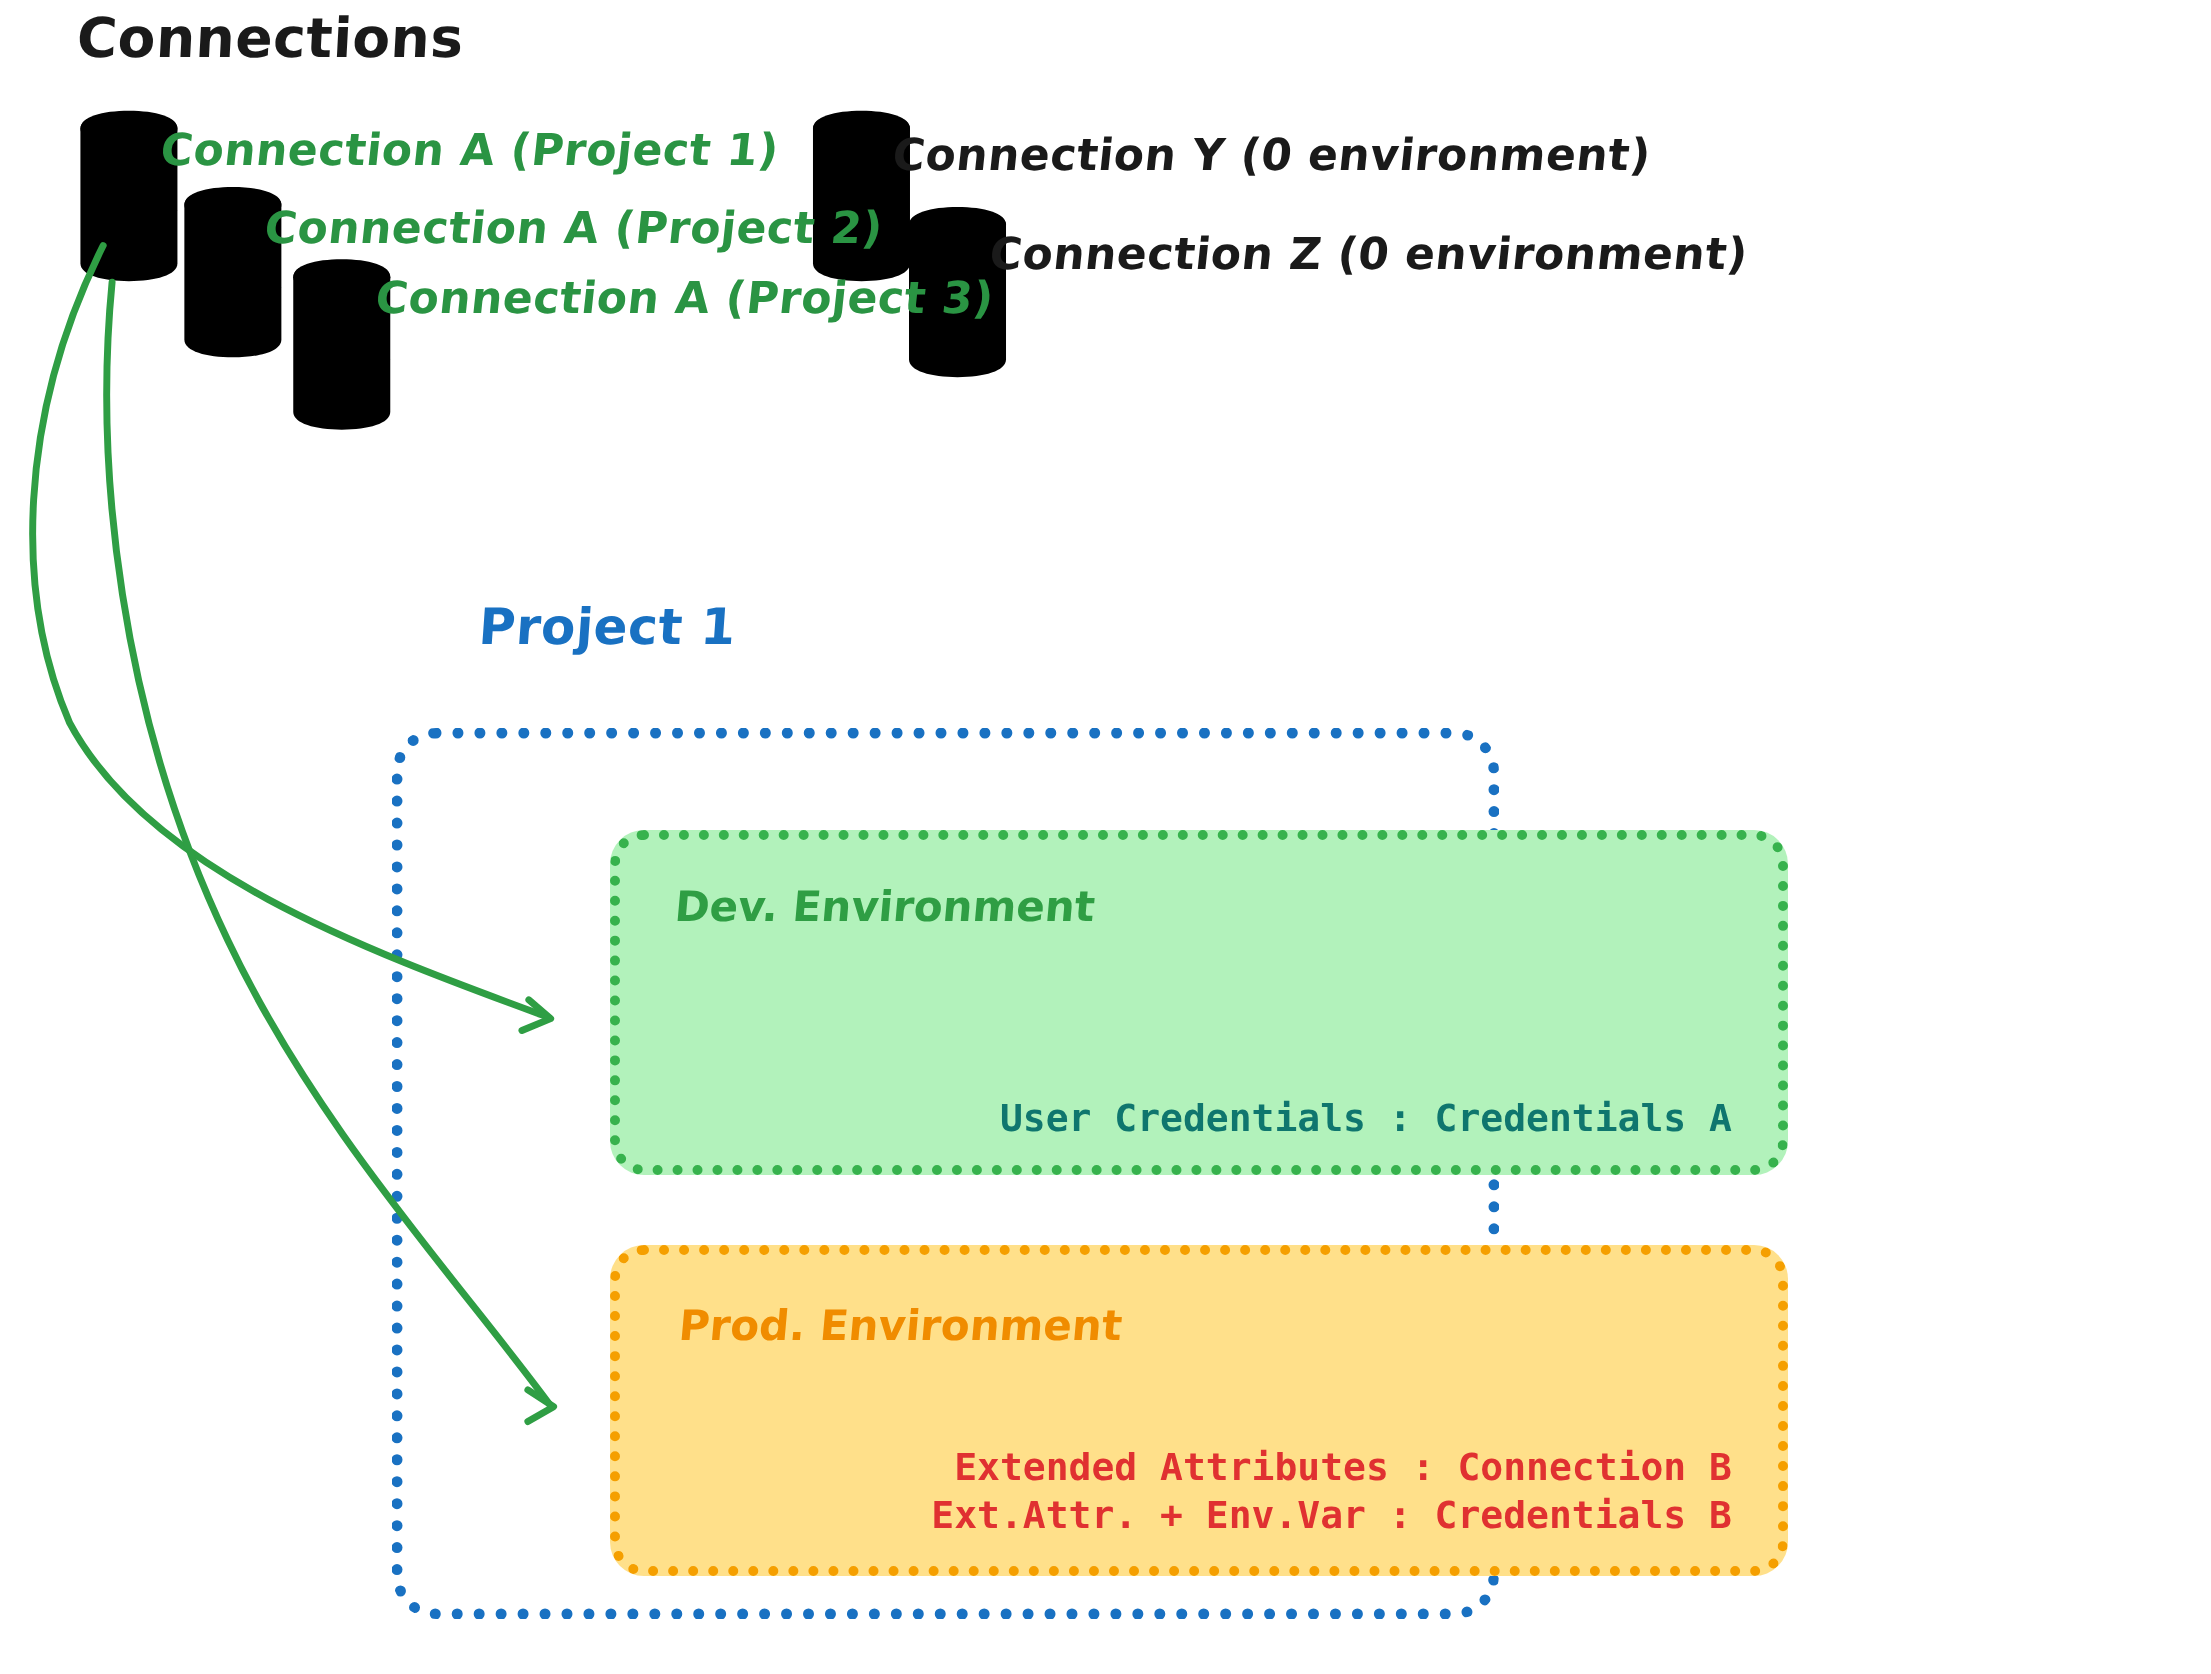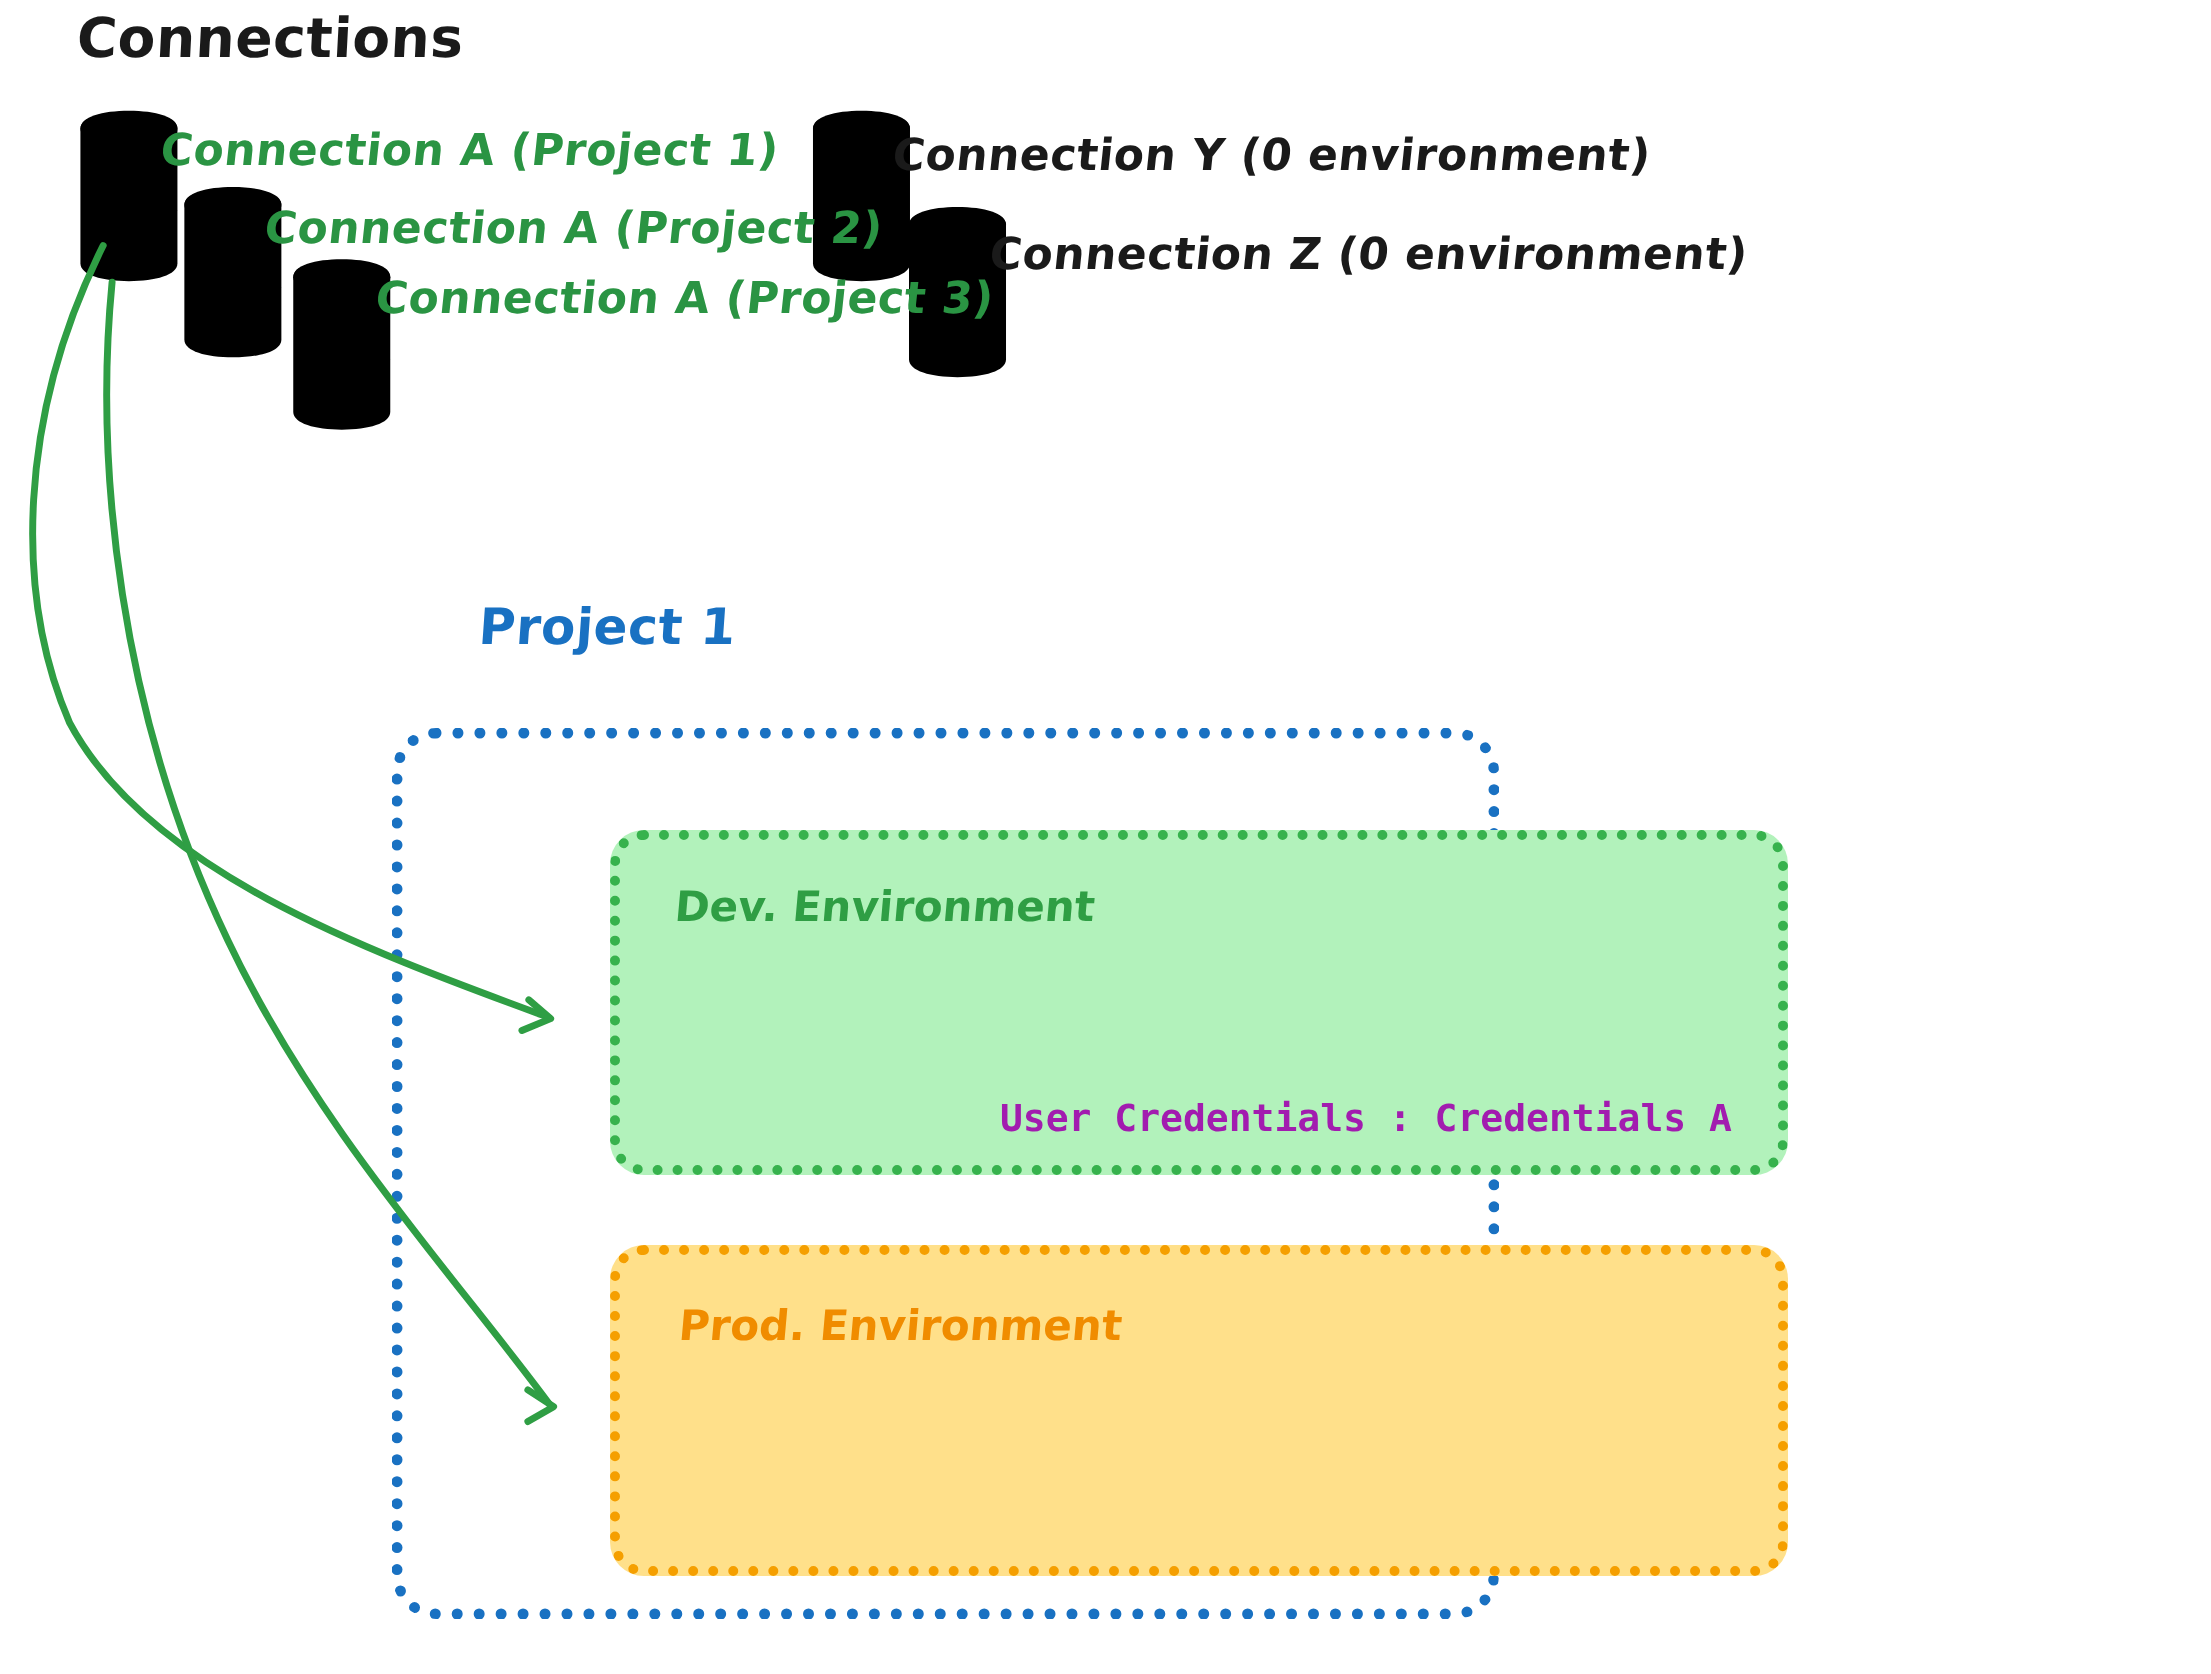--- a/index.html
+++ b/index.html
@@ -103,21 +103,21 @@
   #dev-rows  { bottom: 22px; }
   #prod-rows { bottom: 26px; }
 
   .env-row {
     font-family: "DejaVu Sans Mono", monospace;
     font-weight: 700;
     font-size: 38px;
     line-height: 1.28;
     white-space: nowrap;
   }
-  .row-green { color: #a21caf; margin-top: 36px; }
+  .row-green { color: #0f766e; margin-top: 36px; }
   .row-red   { color: #e03131; }
 
   
   #cylinders, #arrows {
     position: absolute;
     left: 0; top: 0;
     width: 2212px; height: 1674px;
     pointer-events: none;
   }
 </style>
@@ -182,20 +182,24 @@
 
   <div class="abs env-box" id="dev-box">
     <div class="env-title" id="dev-title">Dev. Environment</div>
     <div class="env-rows" id="dev-rows">
       <div class="env-row row-green">User Credentials : Credentials A</div>
     </div>
   </div>
 
   <div class="abs env-box" id="prod-box">
     <div class="env-title" id="prod-title">Prod. Environment</div>
+    <div class="env-rows" id="prod-rows">
+      <div class="env-row row-red">Extended Attributes : Connection B</div>
+      <div class="env-row row-red">Ext.Attr. + Env.Var : Credentials B</div>
+    </div>
   </div>
 
   <svg id="arrows" viewBox="0 0 2234 1691">
     <g fill="none" stroke="#2f9e44" stroke-width="7" stroke-linecap="round" stroke-linejoin="round">
 
       <path d="M 104 248 C 18 420 14 600 70 730 C 150 880 370 960 552 1027"></path>
       <path d="M 534 1010 L 556 1029 L 527 1041" stroke-width="7"></path>
 
       <path d="M 113 285 C 95 470 120 720 230 950 C 320 1140 460 1290 556 1420"></path>
       <path d="M 533 1404 L 559 1421 L 533 1436" stroke-width="7"></path>

